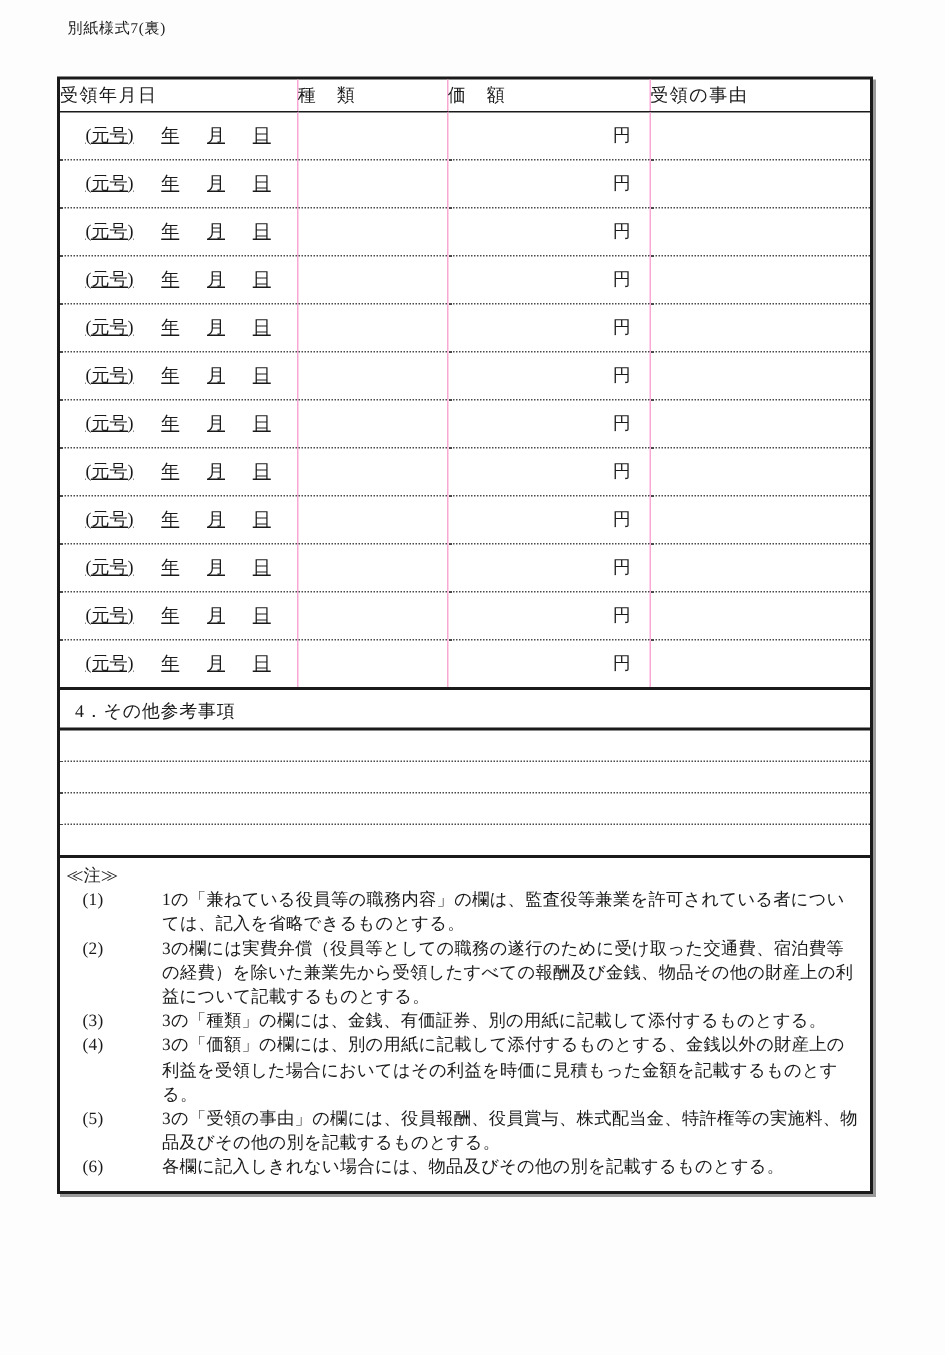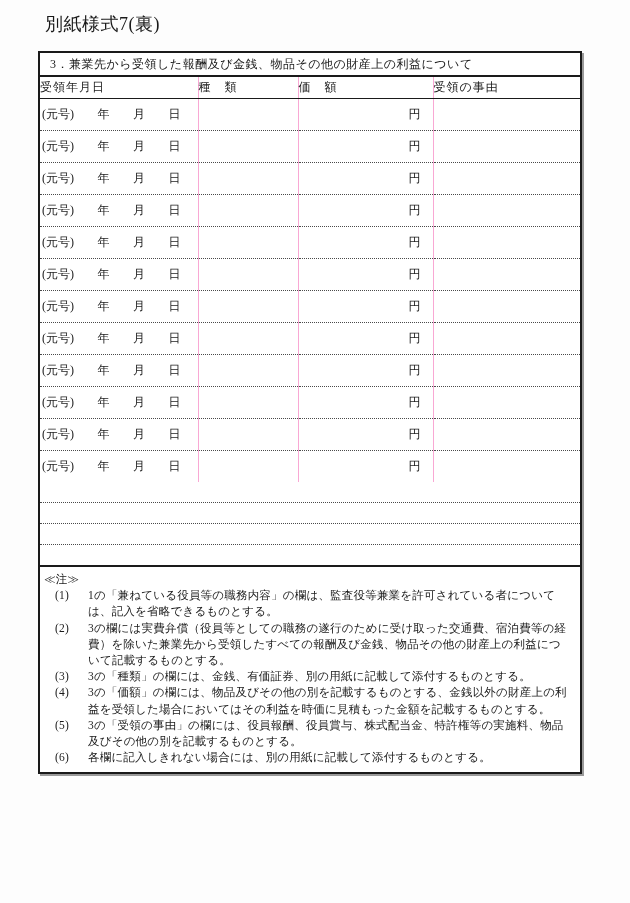--- a/index.html
+++ b/index.html
@@ -5,21 +5,21 @@
   * { margin:0; padding:0; box-sizing:border-box; }
   html,body { width:630px; height:903px; background:#fdfdfd; }
   body {
     position:relative;
     font-family:"Liberation Serif","DejaVu Serif",serif;
     color:#1a1a1a;
     -webkit-font-smoothing:antialiased;
   }
   .form-label {
     position:absolute; left:45px; top:12px;
-    font-size:18px; letter-spacing:0.5px;
+    font-size:10px; letter-spacing:0.5px;
   }
   .main-box {
     position:absolute; left:38px; top:51px; width:544px;
     border:2px solid #1a1a1a;
     background:#fff;
     box-shadow:2px 2px 0 #9a9a9a;
   }
   .sec-title {
     font-size:12px; letter-spacing:0.5px;
     padding-left:10px;
@@ -40,51 +40,50 @@
     border-bottom:1px solid #1a1a1a;
     letter-spacing:1px;
   }
   table.fee-table th + th, table.fee-table td + td {
     border-left:1px solid #f9a8d4;
   }
   tr.fee-row { height:32px; }
   tr.fee-row:not(:last-child) td { border-bottom:1px dotted #4a4a4a; }
   .date-wrap {
     display:flex; justify-content:space-between; align-items:center;
-    padding:0 17px 0 2px; height:100%;
+    padding:0 17px 0 17px; height:100%;text-decoration:underline;
   }
   td.value-cell { text-align:right; padding-right:12px; }
   .sec4-title {
     height:29px; line-height:28px;
     border-top:2px solid #1a1a1a;
     border-bottom:2px solid #1a1a1a;
   }
   .memo-area {
     height:85px; border-bottom:2px solid #1a1a1a;
     display:flex; flex-direction:column;
   }
   .memo-line { flex:1; }
   .memo-line:not(:last-child) { border-bottom:1px dotted #4a4a4a; }
   .notes {
     padding:4px 8px 7px 4px;
     font-size:11.5px; line-height:16.2px;
     letter-spacing:0.2px;
   }
   .note-item { display:flex; }
   .note-num { flex:0 0 44px; padding-left:11px; }
-  .note-text { flex:1; }
+  .note-text { flex:1;margin-left:20px; }
 </style>
 </head>
 <body>
 
 <div class="form-label">別紙様式7(裏)</div>
 
 <div class="main-box">
 
-  <div class="sec-title sec3-title">3．兼業先から受領した報酬及び金銭、物品その他の財産上の利益について</div>
 
   <table class="fee-table">
     <colgroup>
       <col class="c-date">
         <col class="c-kind">
         <col class="c-value">
         <col class="c-reason">
     </colgroup>
     <thead>
       <tr>
@@ -247,20 +246,21 @@
             <span>日</span>
           </div>
         </td>
         <td></td>
         <td class="value-cell"><span>円</span></td>
         <td></td>
       </tr>
       </tbody>
   </table>
 
+  <div class="sec-title sec4-title">4．その他参考事項</div>
 
   <div class="memo-area">
     <div class="memo-line"></div>
     <div class="memo-line"></div>
     <div class="memo-line"></div>
     <div class="memo-line"></div>
   </div>
 
   <div class="notes">
     <div class="notes-header">≪注≫</div>
@@ -271,25 +271,25 @@
     <div class="note-item">
       <span class="note-num">(2)</span>
       <div class="note-text">3の欄には実費弁償（役員等としての職務の遂行のために受け取った交通費、宿泊費等の経費）を除いた兼業先から受領したすべての報酬及び金銭、物品その他の財産上の利益について記載するものとする。</div>
     </div>
     <div class="note-item">
       <span class="note-num">(3)</span>
       <div class="note-text">3の「種類」の欄には、金銭、有価証券、別の用紙に記載して添付するものとする。</div>
     </div>
     <div class="note-item">
       <span class="note-num">(4)</span>
-      <div class="note-text">3の「価額」の欄には、物品及びその他の別を記載するものとする、金銭以外の財産上の利益を受領した場合においてはその利益を時価に見積もった金額を記載するものとする。</div>
+      <div class="note-text">3の「価額」の欄には、別の用紙に記載して添付するものとする、金銭以外の財産上の利益を受領した場合においてはその利益を時価に見積もった金額を記載するものとする。</div>
     </div>
     <div class="note-item">
       <span class="note-num">(5)</span>
       <div class="note-text">3の「受領の事由」の欄には、役員報酬、役員賞与、株式配当金、特許権等の実施料、物品及びその他の別を記載するものとする。</div>
     </div>
     <div class="note-item">
       <span class="note-num">(6)</span>
-      <div class="note-text">各欄に記入しきれない場合には、別の用紙に記載して添付するものとする。</div>
+      <div class="note-text">各欄に記入しきれない場合には、物品及びその他の別を記載するものとする。</div>
     </div>
   </div>
 
 </div>
 
 </body></html>

